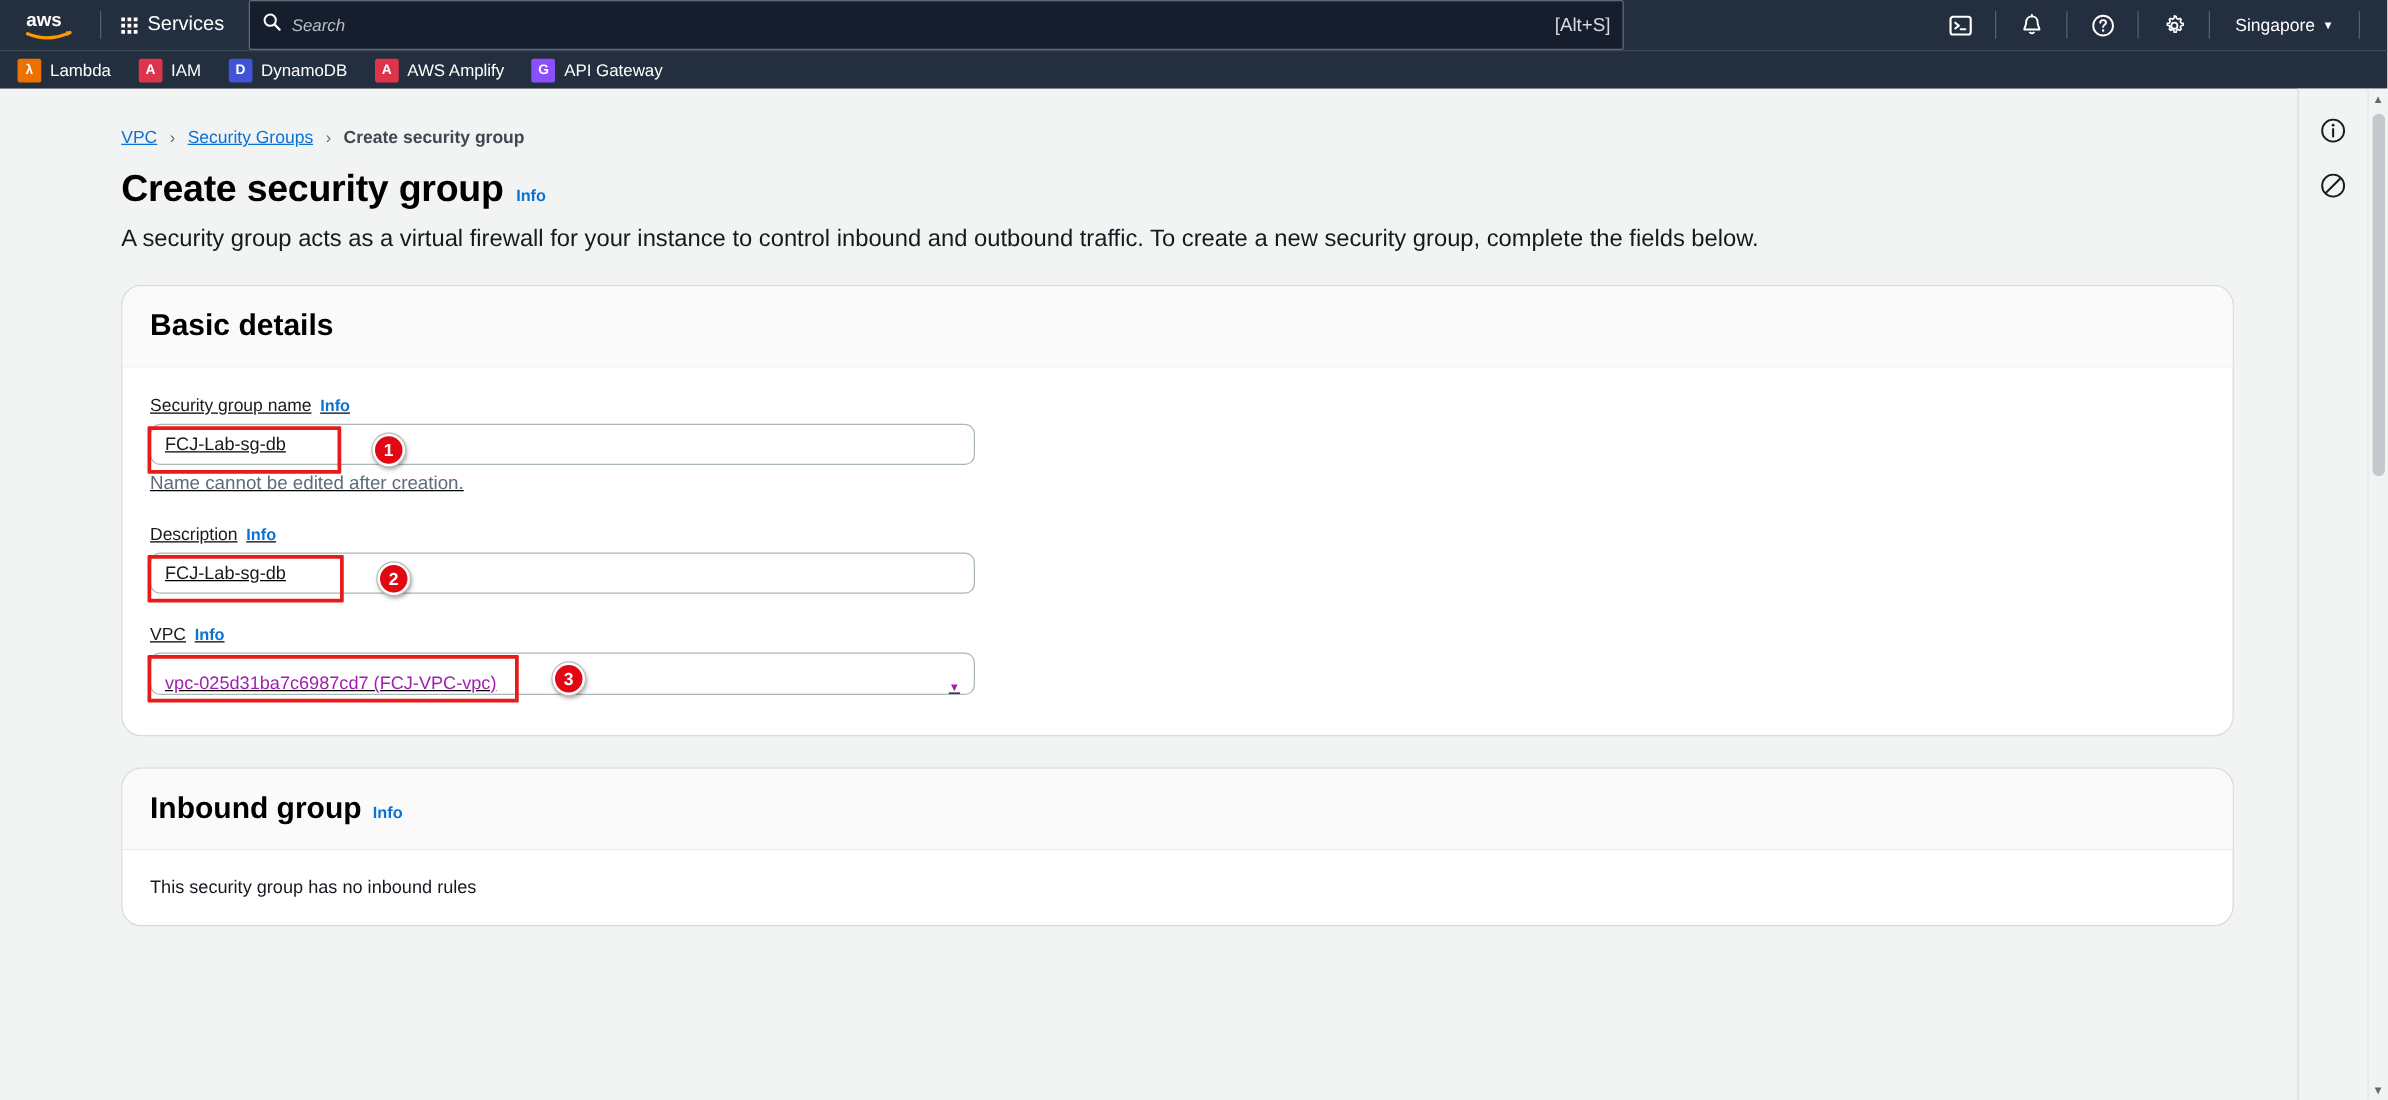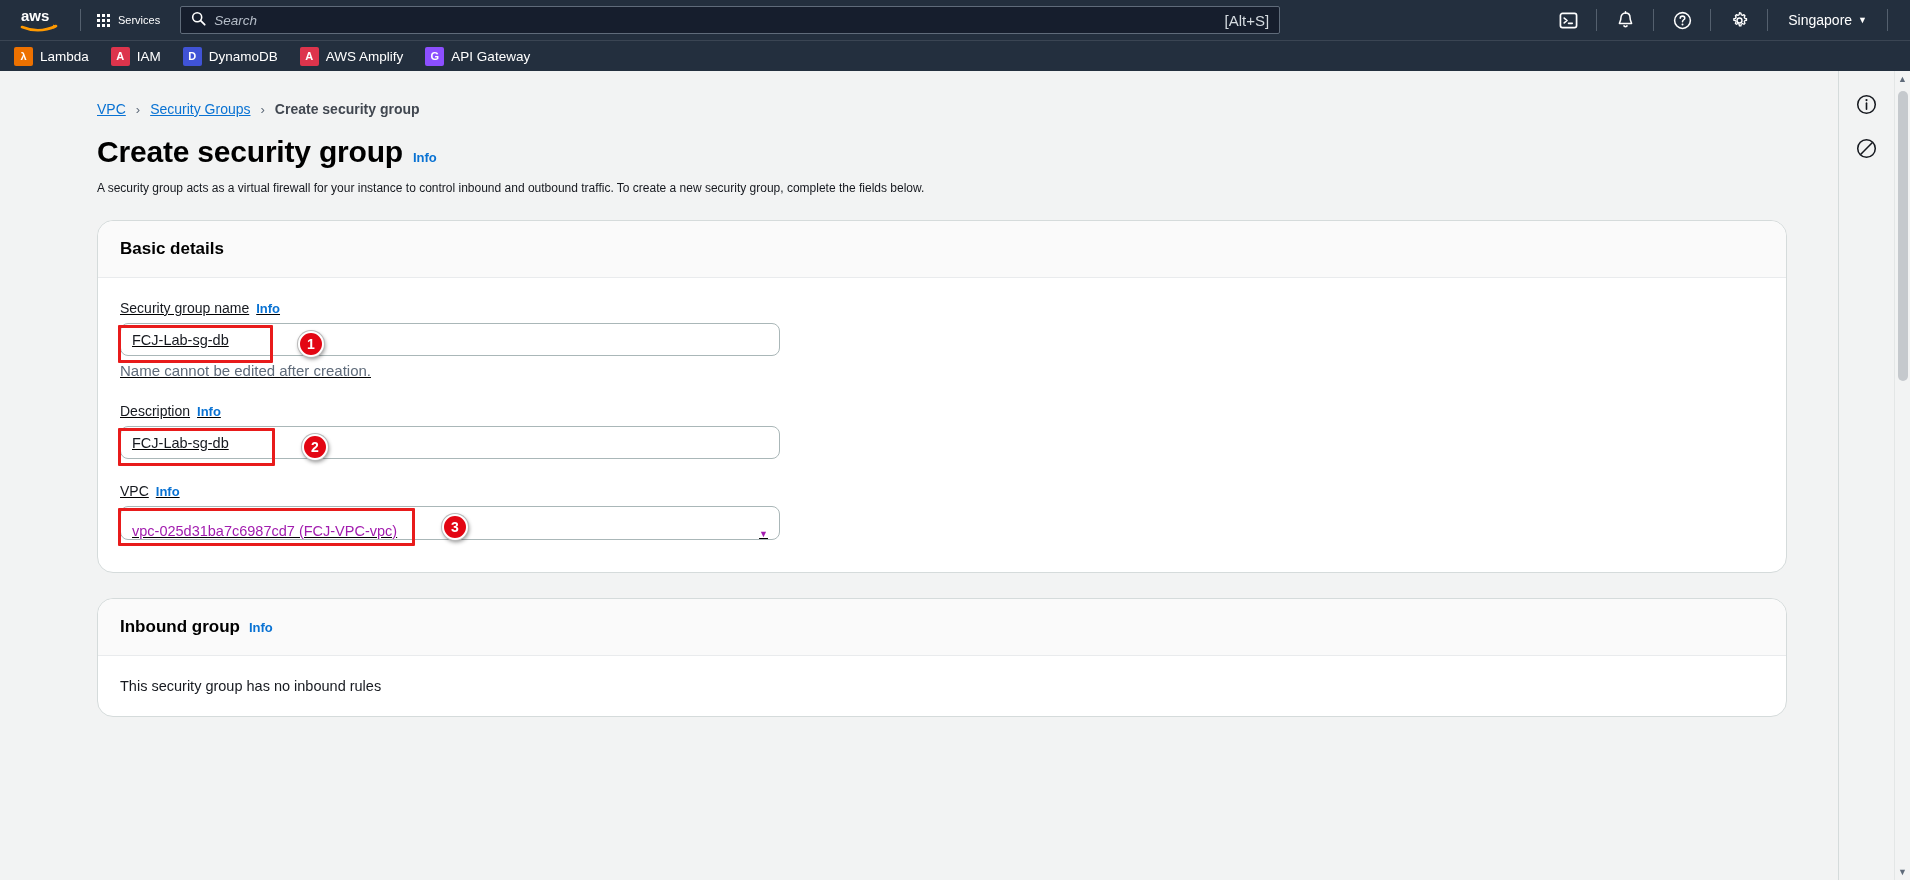--- a/index.html
+++ b/index.html
@@ -27,36 +27,36 @@
     margin-right: 12px; margin-left: 4px;
   }
   .aws-logo svg { display: block; }
   .nav-divider {
     width: 1px; height: 22px;
     background: #54606e;
     margin: 0 8px;
   }
   .services-btn {
     display: flex; align-items: center; gap: 8px;
-    color: #fff; font-size: 11px;
+    color: #fff; font-size: 16px;
     padding: 6px 8px; border-radius: 2px;
     cursor: pointer;
   }
   .grid-icon {
     display: grid;
     grid-template-columns: repeat(3, 3px);
     grid-template-rows: repeat(3, 3px);
     gap: 2px;
   }
   .grid-icon i { background: #fff; width: 3px; height: 3px; display: block; }
   .searchbar {
     flex: 0 0 auto;
     width: 1100px;
     margin-left: 12px;
-    height: 28px;
+    height: 40px;
     background: #161e2d;
     border: 1px solid #5f6b7a;
     border-radius: 2px;
     display: flex; align-items: center;
     padding: 0 10px;
     gap: 8px;
     position: relative;
   }
   .searchbar .ph {
     color: #b6bec9;
@@ -171,38 +171,38 @@
   .bc-sep { color: #5f6b7a; font-size: 13px; }
 
   .page-title-row {
     padding: 18px 0 0 51px;
     display: flex; align-items: baseline; gap: 10px;
   }
   .page-title { font-size: 30px; font-weight: bold; color: #000; letter-spacing: -0.2px; }
   .info-link { color: #0972d3; font-size: 13px; font-weight: bold; cursor: pointer; text-decoration: none; }
   .page-desc {
     padding: 12px 0 0 51px;
-    font-size: 12px; color: #16191f;
+    font-size: 19px; color: #16191f;
   }
 
   
   .card {
     margin: 25px 51px 0 51px;
     background: #fff;
     border: 1px solid #d5dbdb;
     border-radius: 16px;
   }
   .card-header {
     padding: 18px 22px;
     border-bottom: 1px solid #e9ebed;
     background: #fafafa;
     border-radius: 16px 16px 0 0;
     display: flex; align-items: baseline; gap: 9px;
   }
-  .card-header h2 { font-size: 17px; color: #000; font-weight: bold; }
+  .card-header h2 { font-size: 24px; color: #000; font-weight: bold; }
   .card-body { padding: 22px 22px 28px 22px; text-decoration: underline; }
 
   .field { margin-bottom: 24px; position: relative; }
   .field:last-child { margin-bottom: 4px; }
   .field-label {
     font-size: 14px; color: #16191f;
     margin-bottom: 7px;
     display: flex; align-items: baseline; gap: 7px;
   }
   .field-input {

